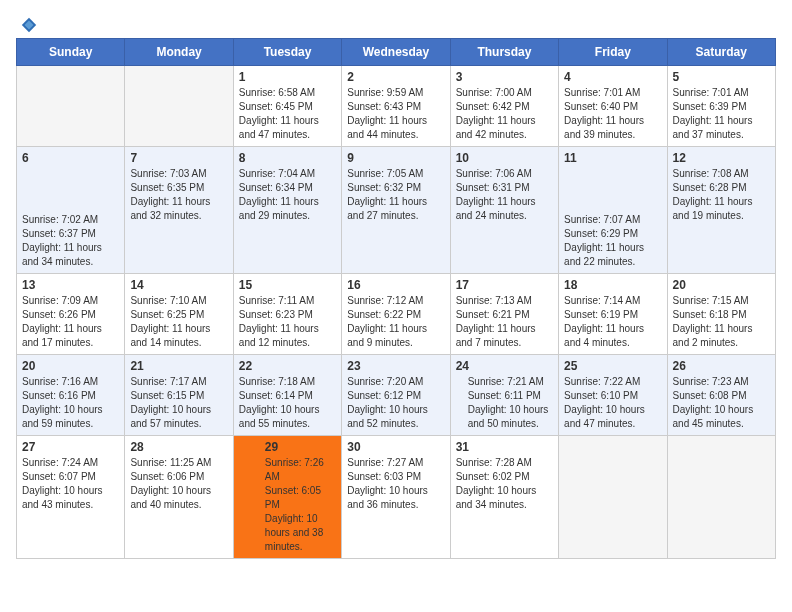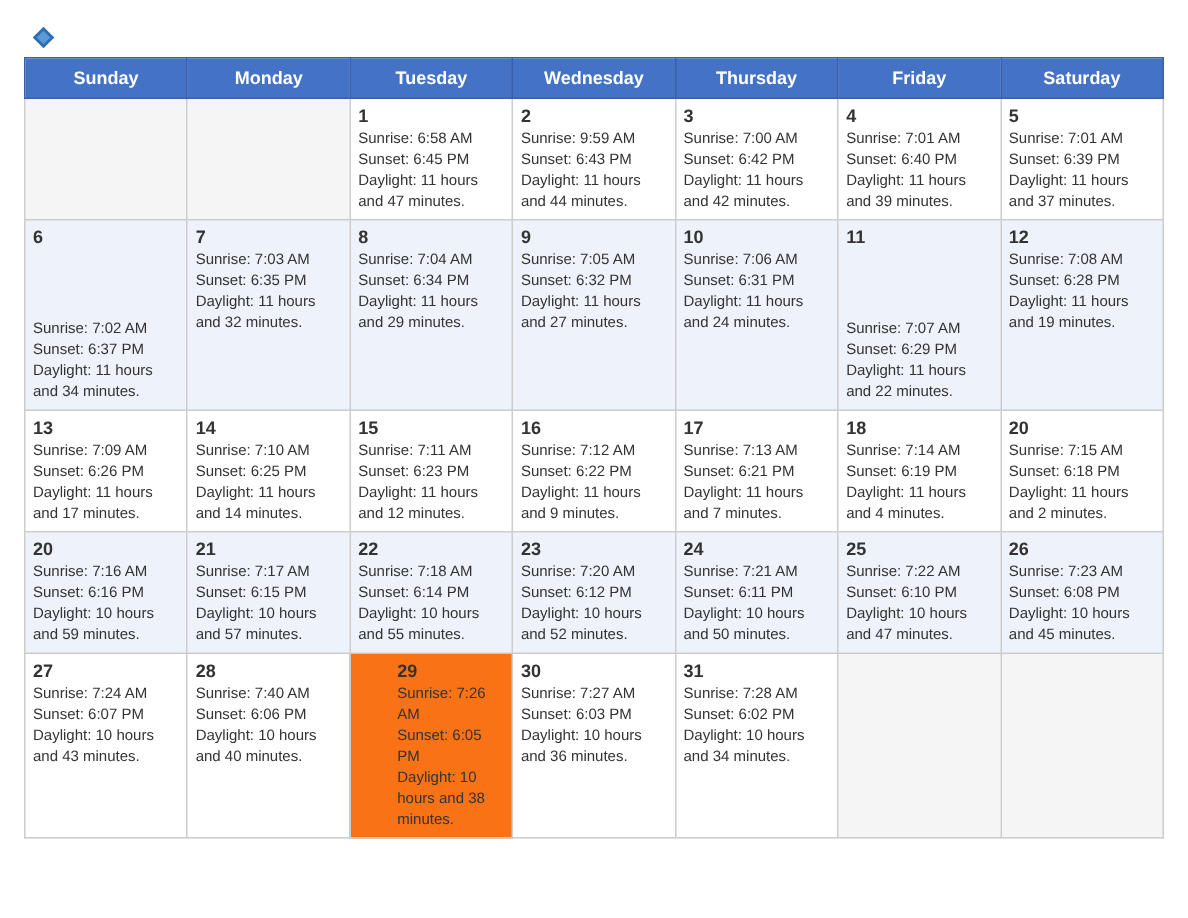--- a/index.html
+++ b/index.html
@@ -269,21 +269,21 @@
 Daylight: 10 hours and 55 minutes.</div>
         </td>
         <td style="background: rgb(237, 242, 251); margin-top: 12px;">
           <div class="day-number">23</div>
           <div class="day-info" style="white-space: pre-line;">Sunrise: 7:20 AM
 Sunset: 6:12 PM
 Daylight: 10 hours and 52 minutes.</div>
         </td>
         <td style="background: rgb(237, 242, 251);">
           <div class="day-number">24</div>
-          <div class="day-info" style="white-space: pre-line;">Sunrise: 7:21 AM
+          <div class="day-info" style="white-space: pre-line; margin-left: 12px;">Sunrise: 7:21 AM
 Sunset: 6:11 PM
 Daylight: 10 hours and 50 minutes.</div>
         </td>
         <td style="background: rgb(237, 242, 251);">
           <div class="day-number">25</div>
           <div class="day-info" style="white-space: pre-line;">Sunrise: 7:22 AM
 Sunset: 6:10 PM
 Daylight: 10 hours and 47 minutes.</div>
         </td>
         <td style="background: rgb(237, 242, 251);">
@@ -295,21 +295,21 @@
       </tr>
       <tr>
         <td style="background: rgb(255, 255, 255);">
           <div class="day-number">27</div>
           <div class="day-info" style="white-space: pre-line;">Sunrise: 7:24 AM
 Sunset: 6:07 PM
 Daylight: 10 hours and 43 minutes.</div>
         </td>
         <td style="background: rgb(255, 255, 255);">
           <div class="day-number">28</div>
-          <div class="day-info" style="white-space: pre-line;">Sunrise: 7:40 AM
+          <div class="day-info" style="white-space: pre-line;">Sunrise: 11:25 AM
 Sunset: 6:06 PM
 Daylight: 10 hours and 40 minutes.</div>
         </td>
         <td style="background: #f97316; padding-left: 31px;">
           <div class="day-number">29</div>
           <div class="day-info" style="white-space: pre-line;">Sunrise: 7:26 AM
 Sunset: 6:05 PM
 Daylight: 10 hours and 38 minutes.</div>
         </td>
         <td style="background: rgb(255, 255, 255);">

